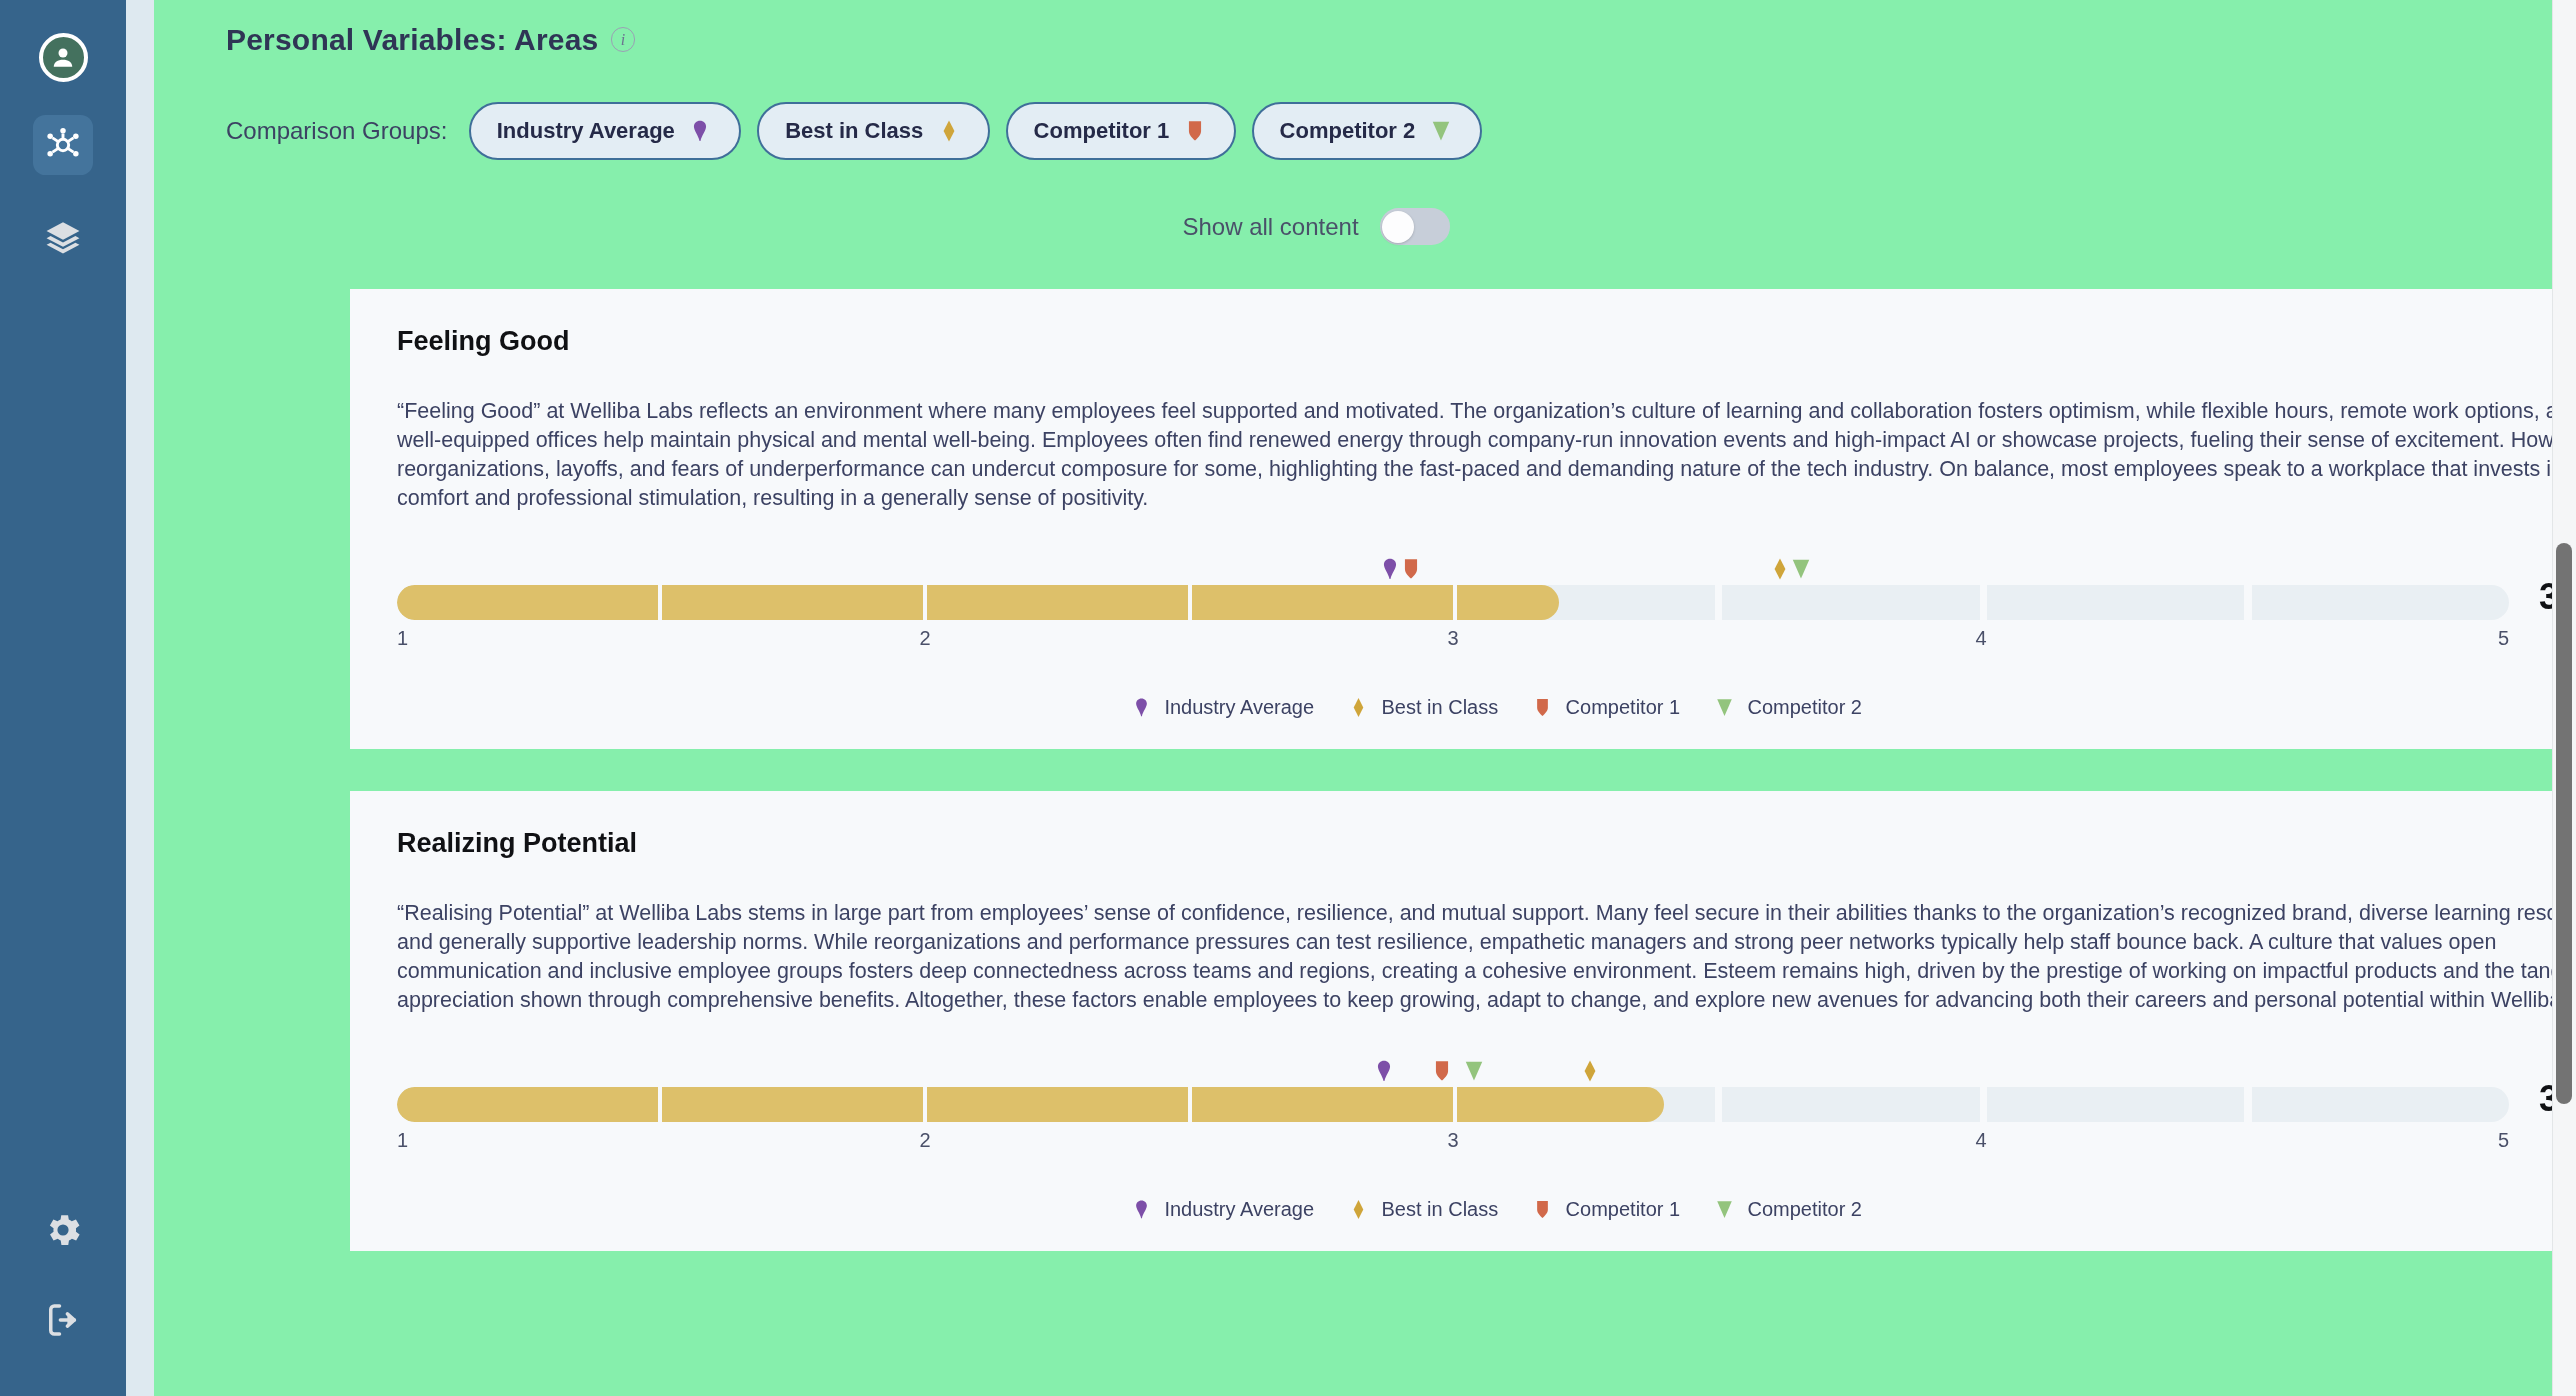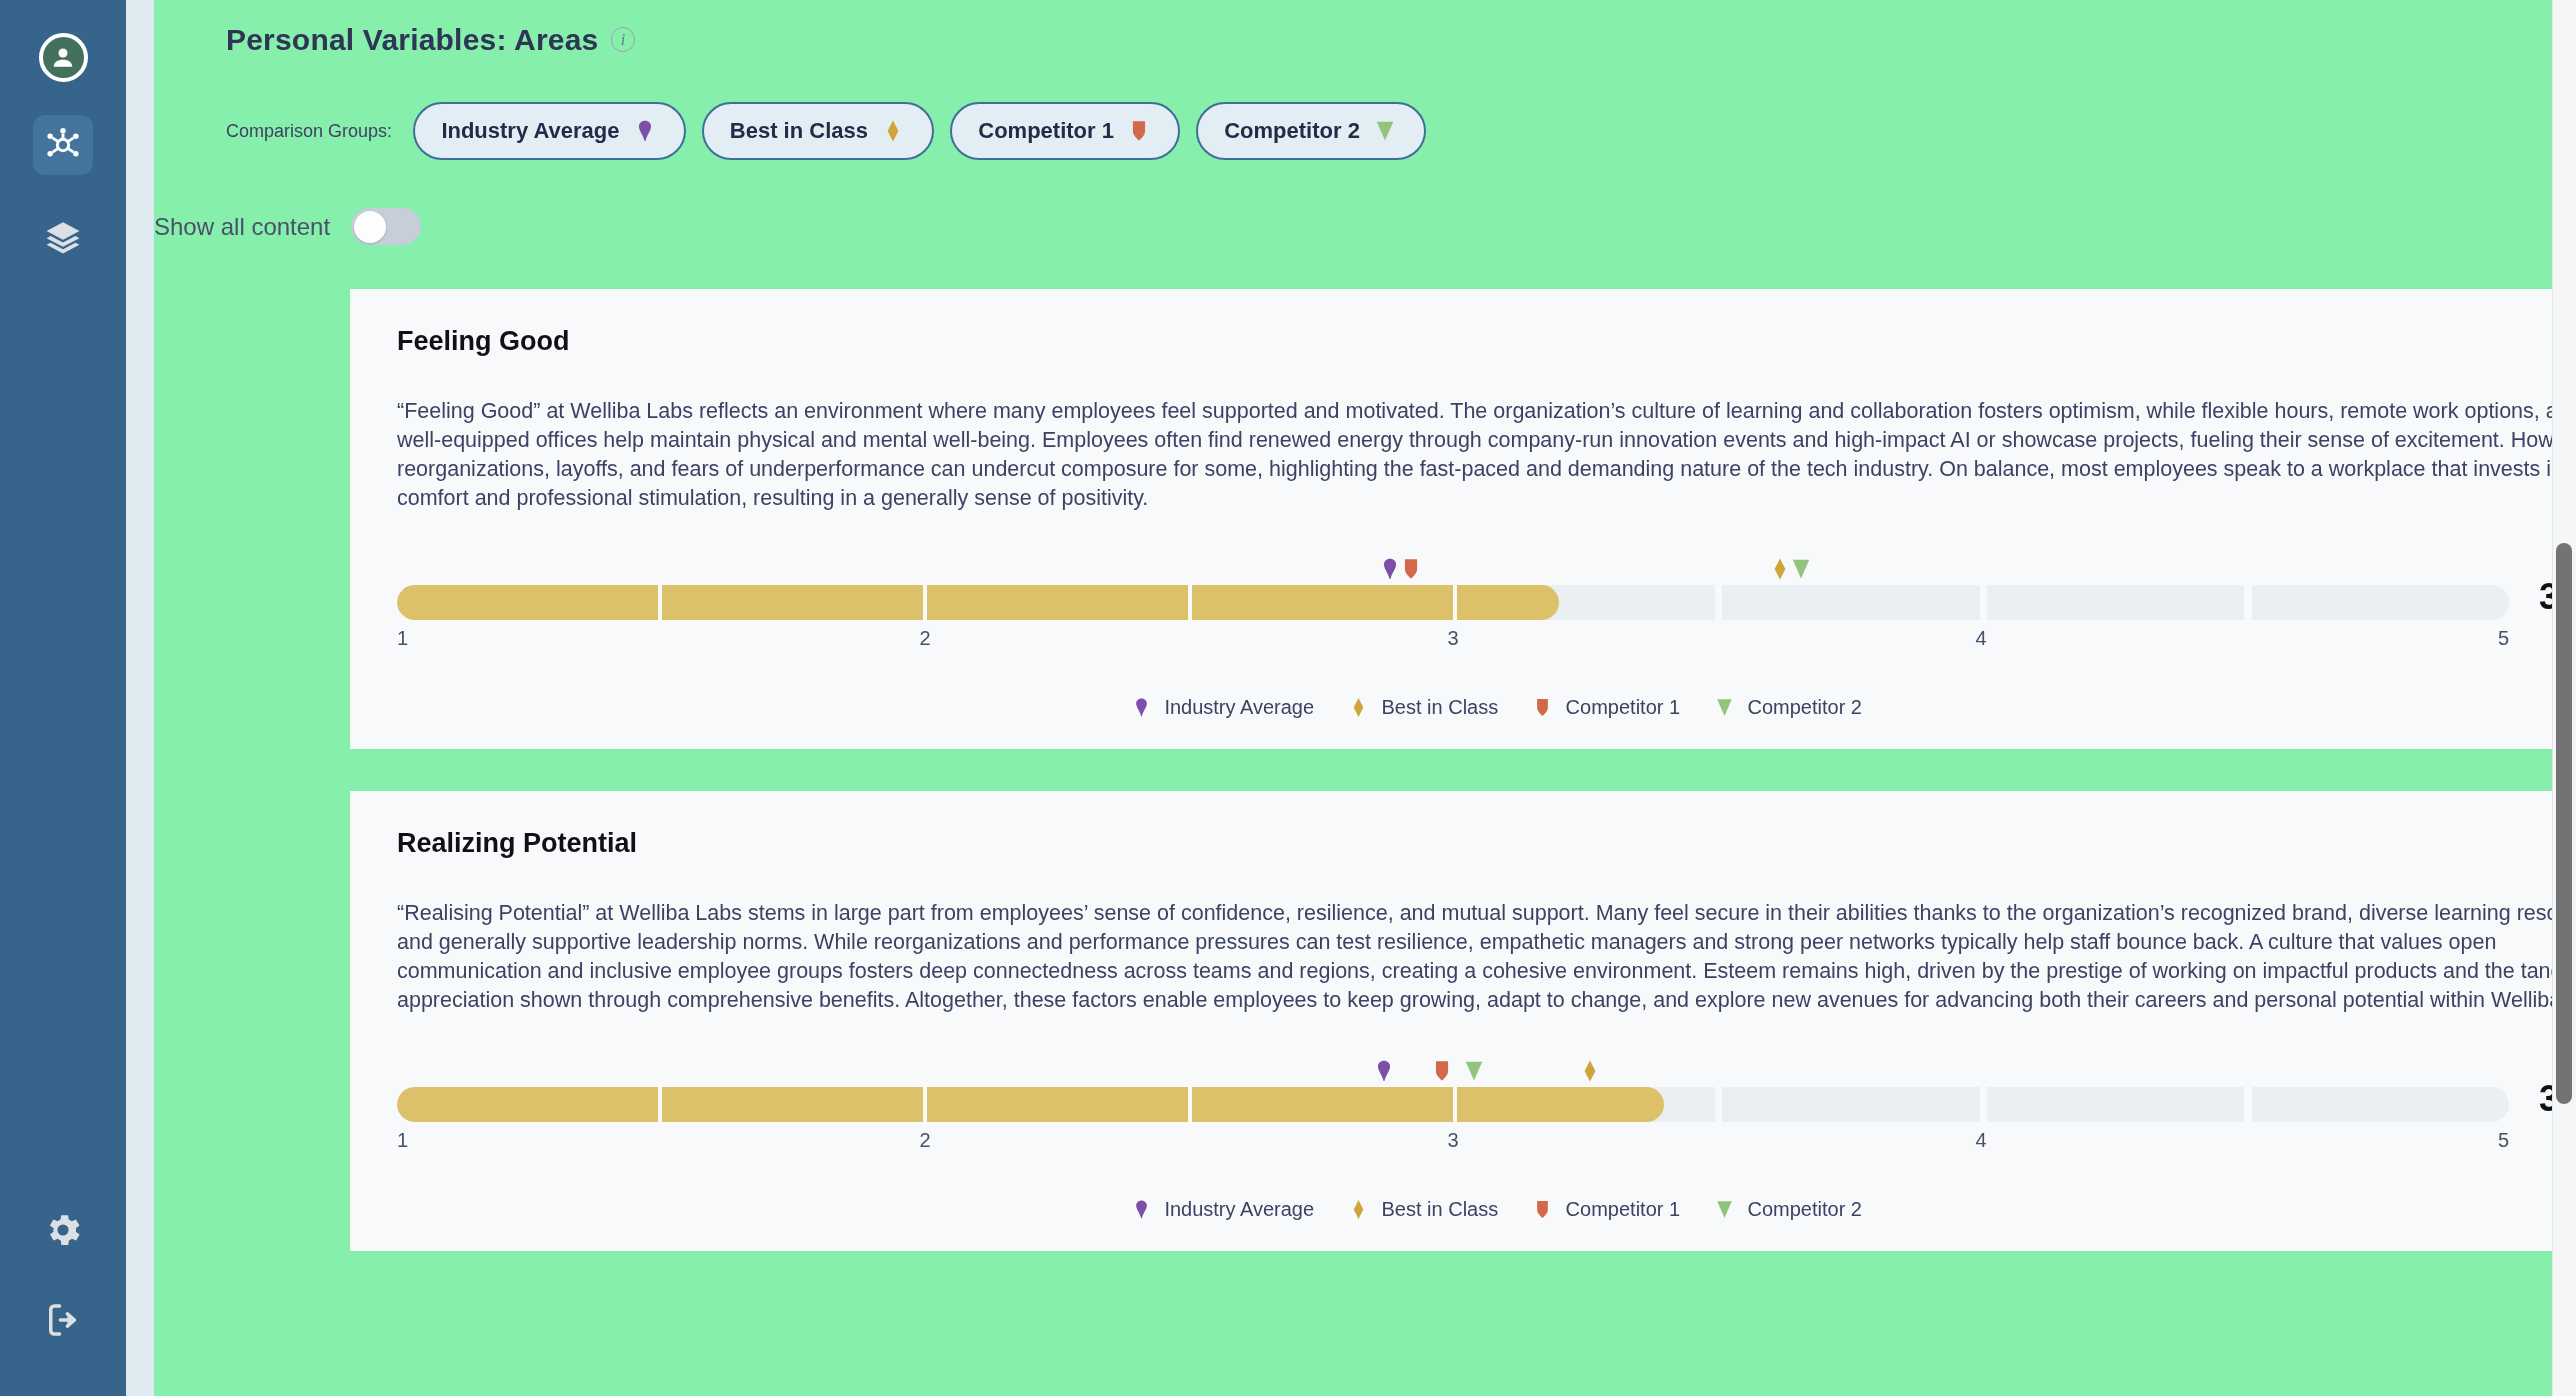--- a/index.html
+++ b/index.html
@@ -71,34 +71,34 @@
     border: 1.8px solid #9aa0b4; color: #6c7390;
     font-size: 16px; font-style: italic; font-family: "Liberation Serif", serif;
     display: flex; align-items: center; justify-content: center;
     line-height: 1;
   }
 
   .comparison-row {
     display: flex; align-items: center;
     padding-left: 72px; margin-top: 39px; gap: 16px;
   }
-  .comparison-label { font-size: 18px; color: #3c4263; margin-right: 5.3px; }
+  .comparison-label { font-size: 24px; color: #3c4263; margin-right: 5.3px; }
   .chip {
     height: 58px;
     border: 2.6px solid #3f6f99;
     border-radius: 32px;
     background: #e3edf4;
     display: flex; align-items: center; gap: 12.3px;
     padding: 0 26px;
     font-size: 22px; font-weight: 700; color: #252a48;
     white-space: nowrap;
   }
 
   .showall-row {
-    display: flex; align-items: center; justify-content: flex-start;
+    display: flex; align-items: center; justify-content: center;
     gap: 21px;
     padding-right: 98px; margin-top: 48px;
   }
   .showall-label { font-size: 24px; color: #4a5069; }
   .toggle {
     width: 70px; height: 37px; border-radius: 18.4px;
     background: #c7ced9; position: relative; flex: 0 0 70px;
   }
   .toggle .knob {
     position: absolute; top: 2.6px; left: 2.6px;

